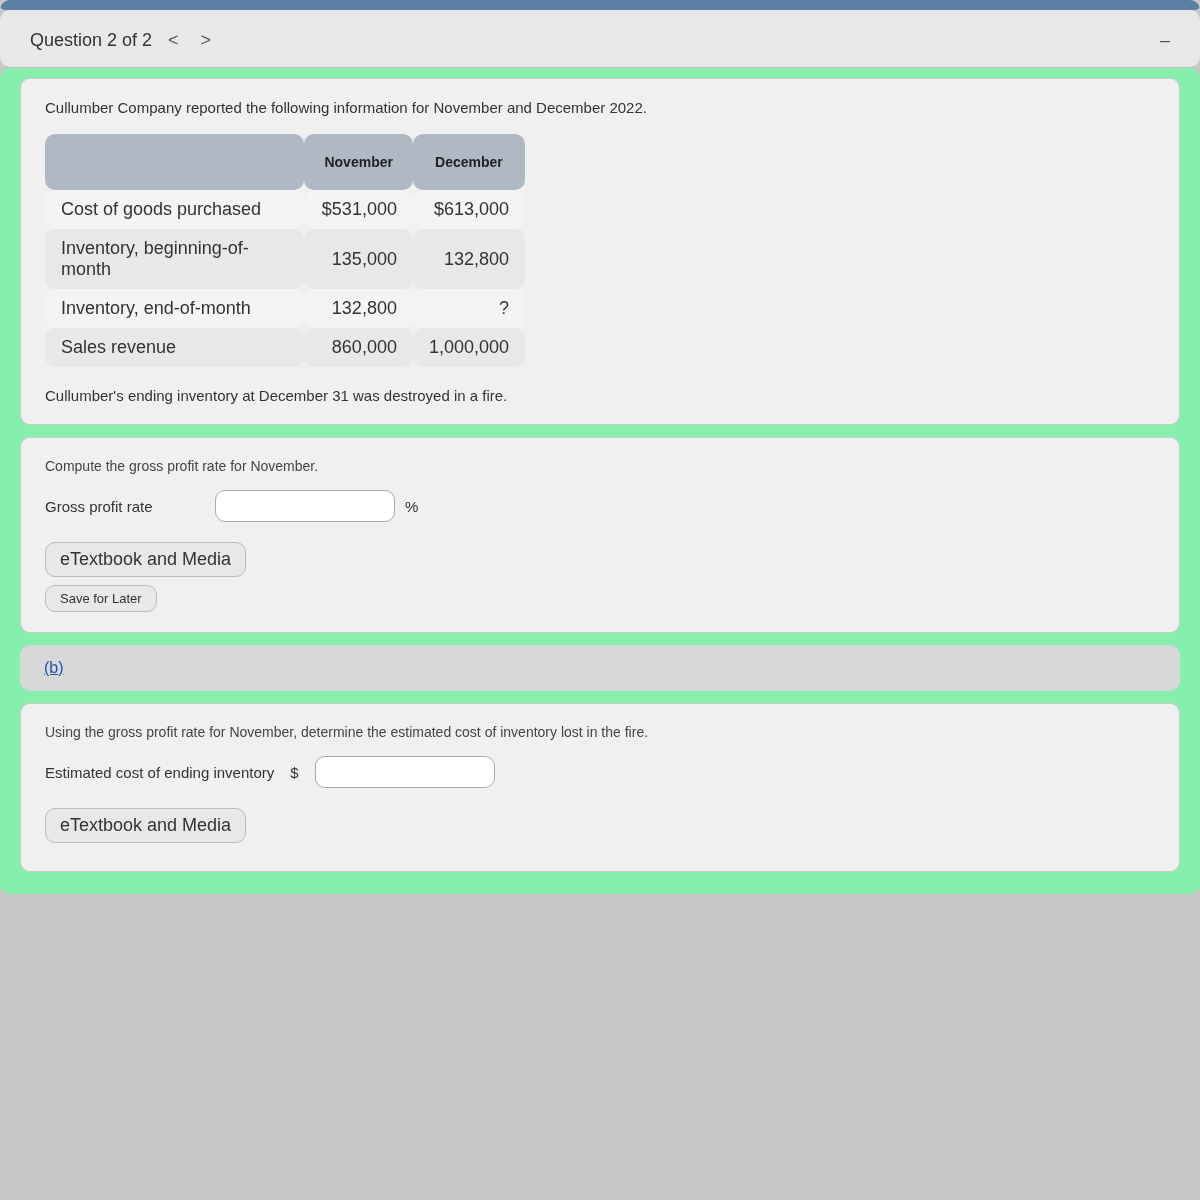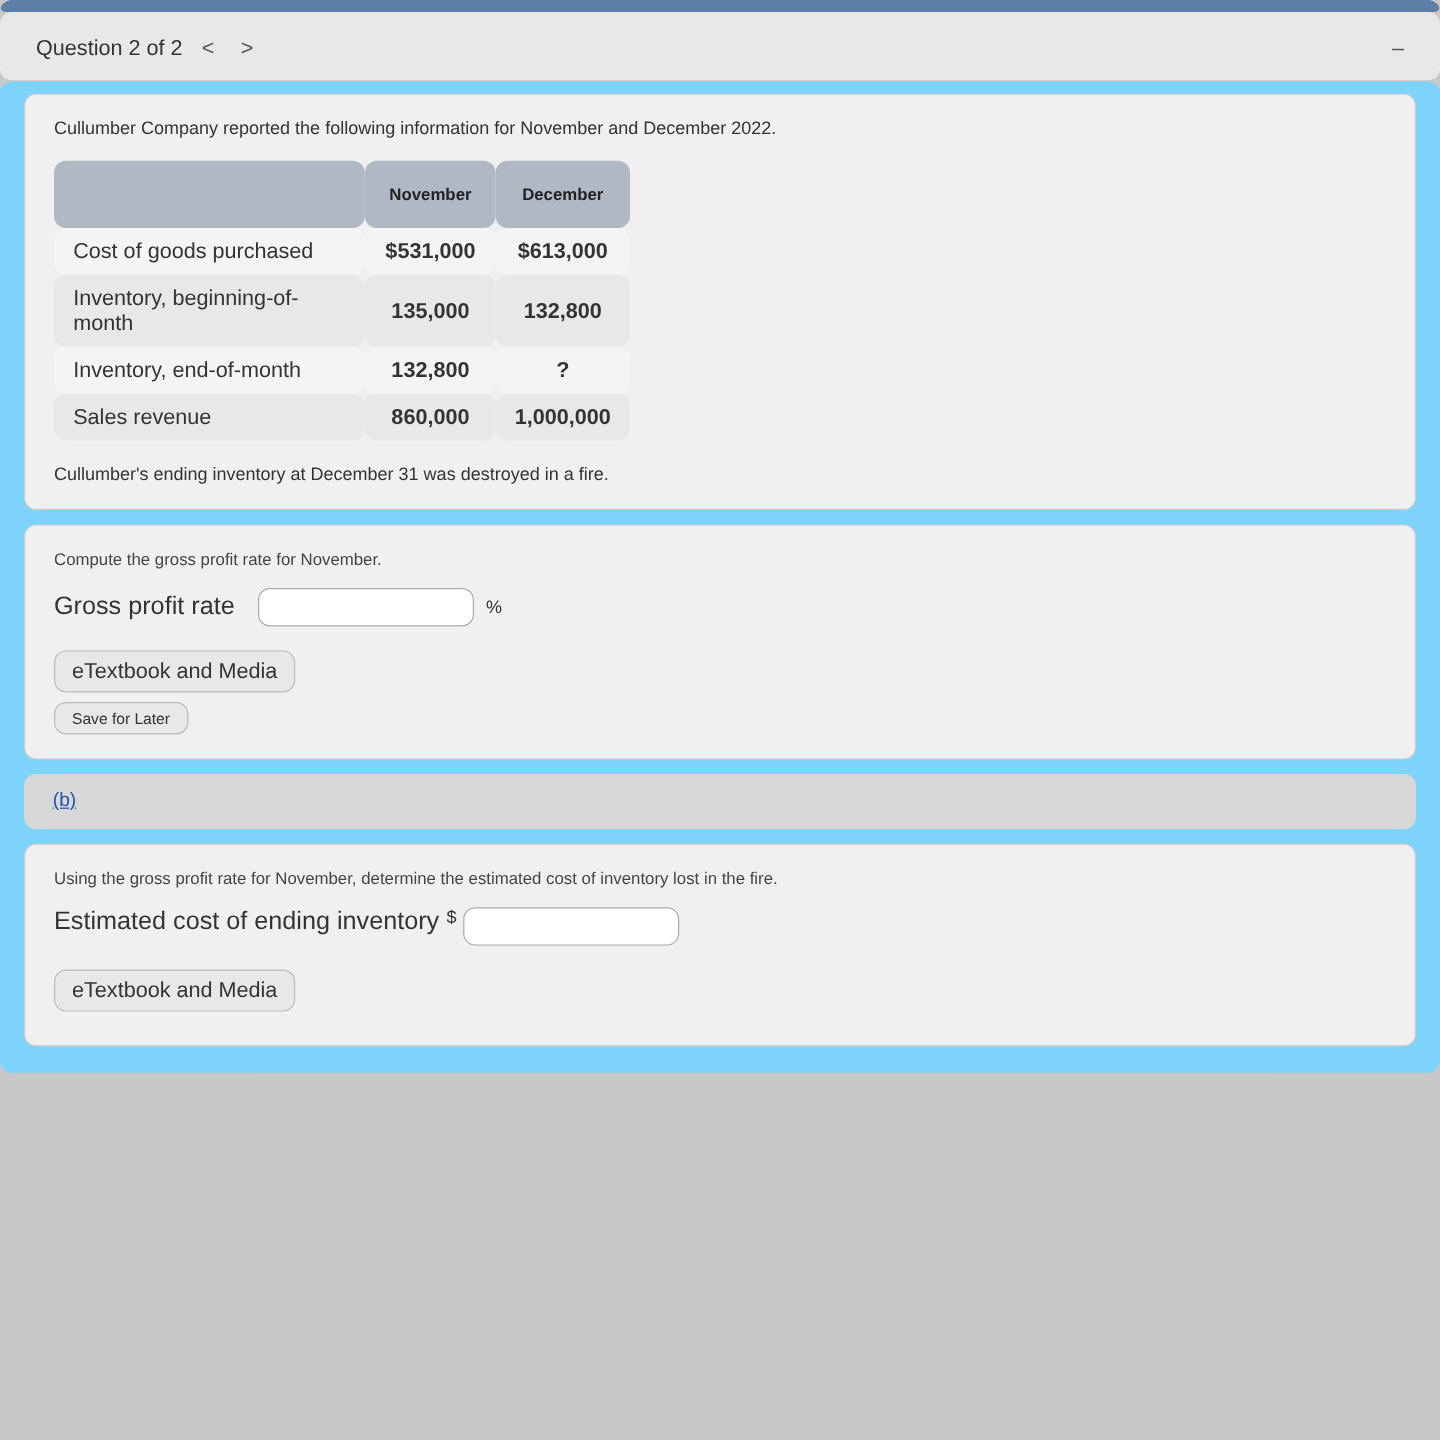--- a/index.html
+++ b/index.html
@@ -51,21 +51,21 @@
     .minimize-btn {
       margin-left: auto;
       background: none;
       border: none;
       font-size: 18px;
       cursor: pointer;
       color: #555;
     }
 
     .main-content {
-      background-color: #7dd3fc;
+      background-color: #86efac;
       padding: 10px 20px;
     }
 
     
     .section-card {
       background-color: #f0f0f0;
       border: 1px solid #ccc;
       margin-bottom: 12px;
       padding: 20px 24px;
     }
@@ -106,23 +106,22 @@
     .data-table tr:nth-child(odd) td {
       background-color: #f4f4f4;
     }
 
     .data-table td.label-col {
       font-weight: 400;
       min-width: 220px;
     }
 
     .data-table td.value-col {
-      text-align: center;
+      text-align: right;
       min-width: 100px;
-      font-weight: bold;
     }
 
     .fire-note {
       font-size: 15px;
       color: #333;
       margin-top: 14px;
     }
 
     
     .answer-section {
@@ -139,21 +138,21 @@
     }
 
     .input-row {
       display: flex;
       align-items: center;
       gap: 10px;
       margin-bottom: 20px;
     }
 
     .input-label {
-      font-size: 21px;
+      font-size: 15px;
       color: #333;
       min-width: 160px;
     }
 
     .answer-input {
       border: 1px solid #aaa;
       background-color: #fff;
       height: 32px;
       width: 180px;
       padding: 4px 8px;
@@ -202,21 +201,22 @@
 
     .part-b-section {
       background-color: #f0f0f0;
       border: 1px solid #ccc;
       padding: 20px 24px;
       margin-bottom: 12px;
     }
 
     .dollar-input-row {
       display: flex;
-      gap: 6px;
+      align-items: center;
+      gap: 16px;
       margin-bottom: 20px;
     }
 
     .dollar-sign {
       font-size: 15px;
       color: #333;
     }
   </style>
 </head>
 <body>

